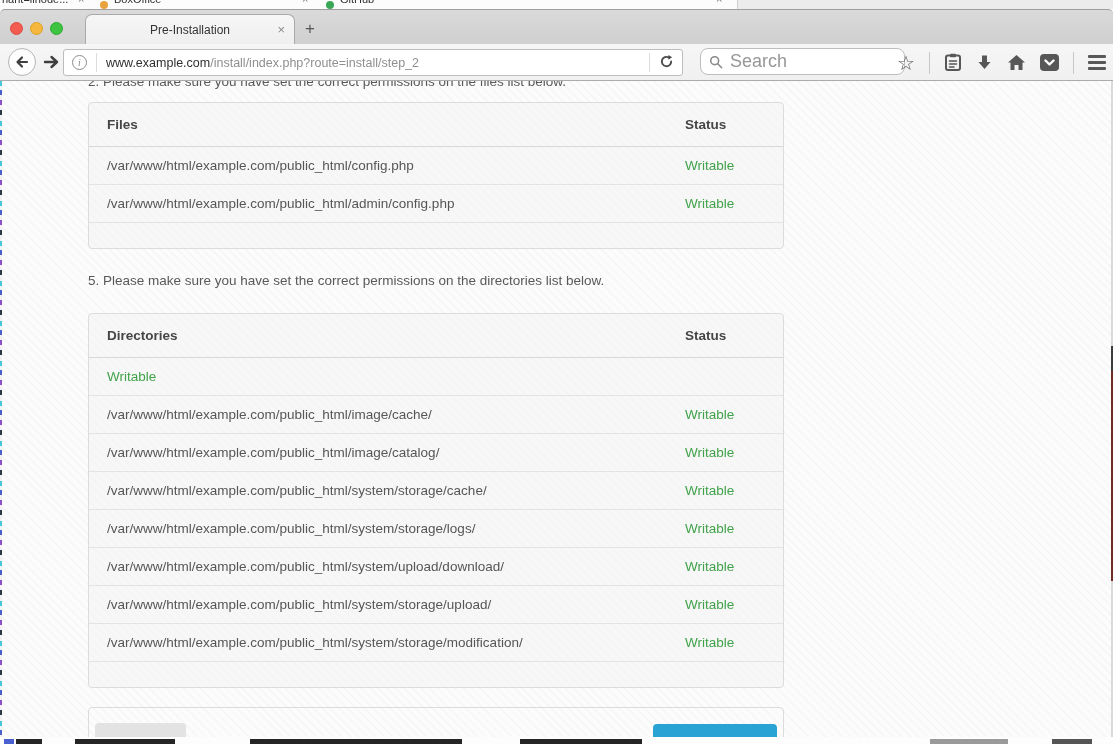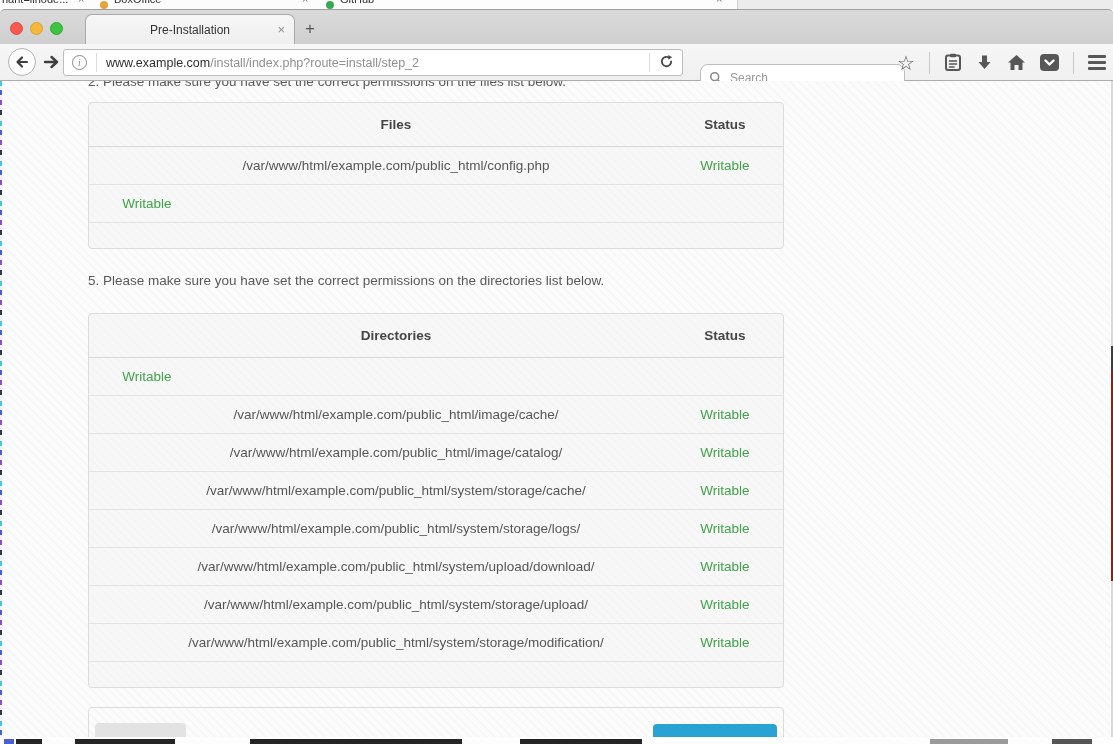--- a/index.html
+++ b/index.html
@@ -60,24 +60,24 @@
     color:#8b8b8b; font-size:10px; line-height:13px; text-align:center;
     margin-left:8px; font-family:"Liberation Serif",serif; font-style:italic;
   }
   .vsep { width:1px; height:19px; background:#dcdcdc; margin:0 9px; }
   .url-domain { color:#2f2f2f; }
   .url-path { color:#8f8f8f; }
   .url-spacer { flex:1; }
   .reload { margin-right:8px; }
 
   .search-bar {
-    position:absolute; left:700px; top:20px; width:205px; height:27px;
+    position:absolute; left:700px; top:4px; width:205px; height:27px;
     background:#fff; border:1px solid #bdbdbd; border-radius:8px;
     display:flex; align-items:center; gap:7px; padding-left:8px;
-    font-size:12px; color:#979797;
+    font-size:18px; color:#979797;
   }
 
   .nav-icons { position:absolute; right:7px; top:0; height:37px; display:flex; align-items:center; gap:14px; }
   .icon-star { font-size:20px; color:#575757; line-height:20px; }
   .toolbar-sep { width:1px; height:22px; background:#c7c7c7; }
   .icon-burger { display:flex; flex-direction:column; gap:3px; }
   .icon-burger div { width:18px; height:3px; background:#575757; border-radius:1px; }
   .icon-pocket { width:19px; height:17px; background:#575757; border-radius:4px; display:flex; align-items:center; justify-content:center; }
 
   
@@ -91,21 +91,21 @@
 
   .step-text { font-size:13.5px; color:#595959; }
   .step-text.first { margin-top:-7px; }
   .step-text.second { margin-top:24px; }
 
   .panel {
     margin-top:13px; border:1px solid #dcdcdc; border-radius:4px;
     background:rgba(243,243,243,0.6); overflow:hidden;
   }
   .panel.dirs { margin-top:25px; }
-  .panel-row { display:flex; align-items:center; padding:11px 18px; border-bottom:1px solid #e3e3e3;text-align:center; }
+  .panel-row { display:flex; align-items:center; padding:11px 18px; border-bottom:1px solid #e3e3e3; }
   .panel-row.header { padding:14px 18px; border-bottom:1px solid #d8d8d8; }
   .panel-row.header div { font-weight:bold; font-size:13.5px; color:#454545; }
   .cell-path { flex:1; font-size:13.5px; color:#565656; }
   .cell-status { width:80px; font-size:13.5px; }
   .status-ok { color:#40a24a; }
   .panel-pad { height:25px; }
 
   .buttons-panel {
     margin-top:19px; height:53px; border:1px solid #dcdcdc; border-radius:4px;
     display:flex; justify-content:space-between; align-items:center; padding:0 6px;
@@ -238,20 +238,21 @@
           <div class="cell-status">Status</div>
         </div>
         <div>
 
             <div class="panel-row">
               <div class="cell-path">/var/www/html/example.com/public_html/config.php</div>
               <div class="cell-status status-ok">Writable</div>
             </div>
 
             <div class="panel-row">
+              <div class="cell-path">/var/www/html/example.com/public_html/admin/config.php</div>
               <div class="cell-status status-ok">Writable</div>
             </div>
           </div>
         <div class="panel-pad"></div>
       </div>
 
       <div class="step-text second">5. Please make sure you have set the correct permissions on the directories list below.</div>
 
       <div class="panel dirs">
         <div class="panel-row header">

